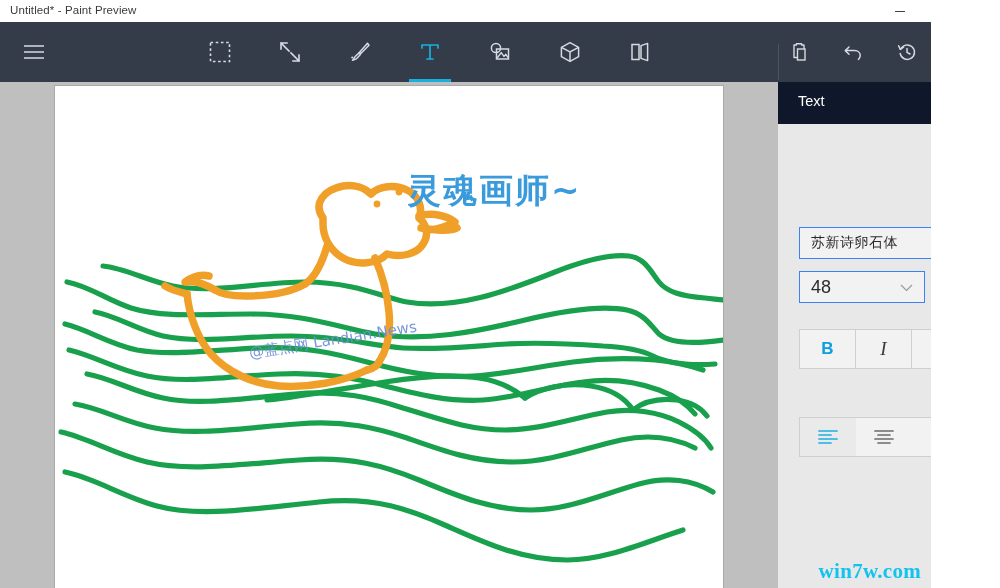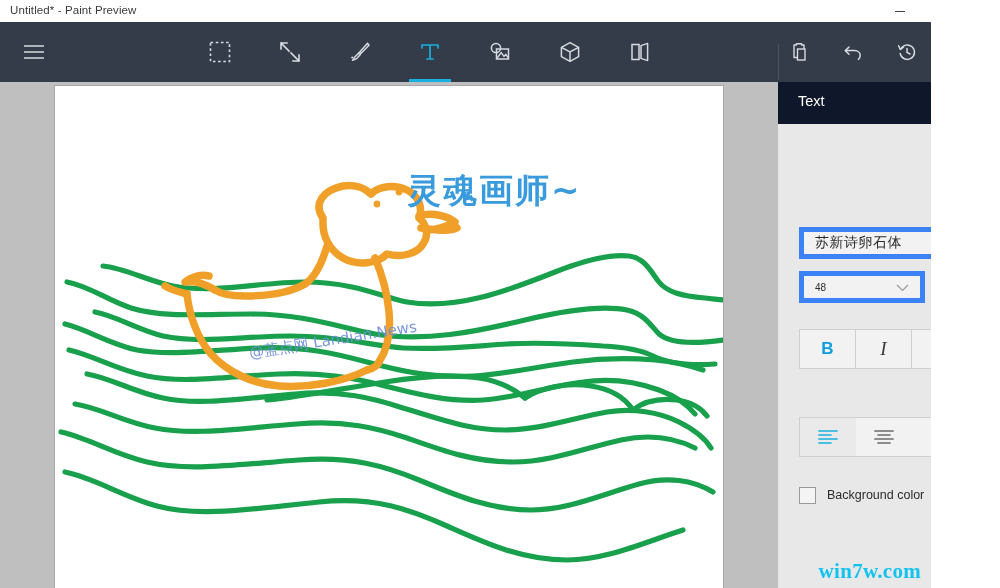--- a/index.html
+++ b/index.html
@@ -36,22 +36,22 @@
   .workspace{position:absolute;left:0;top:82px;width:778px;height:506px;background:#bfbfbf;}
   .canvas-wrap{position:absolute;left:55px;top:4px;width:668px;height:502px;background:#ffffff;box-shadow:0 0 0 1px #a9a9a9;overflow:hidden;}
   .canvas-wrap svg{display:block;}
 
   
   .panel{position:absolute;left:778px;top:82px;width:222px;height:506px;background:#e8e8e8;}
   .panel-head{position:absolute;left:0;top:0;width:212px;height:42px;background:#0f172a;}
   .panel-head span{position:absolute;left:20px;top:11px;font-size:14.5px;color:#ffffff;}
   .panel-body{position:absolute;left:0;top:42px;width:212px;bottom:0;}
 
-  .fld{position:absolute;background:#f2f2f2;border:5px solid #3b82f6;box-sizing:border-box;}
-  .fld .val{position:absolute;left:11px;top:50%;transform:translateY(-50%);font-size:10px;color:#2b2b2b;white-space:nowrap;}
+  .fld{position:absolute;background:#f2f2f2;border:1px solid #3b82f6;box-sizing:border-box;}
+  .fld .val{position:absolute;left:11px;top:50%;transform:translateY(-50%);font-size:18px;color:#2b2b2b;white-space:nowrap;}
   .fld .caret{position:absolute;right:11px;top:50%;transform:translateY(-50%);color:#6b6b6b;}
 
   .fontname{left:21px;top:103px;width:170px;height:32px;}
   .fontname .val{font-size:14px;letter-spacing:.5px;}
   .fontsize{left:21px;top:147px;width:126px;height:32px;}
   .swatch{position:absolute;left:160px;top:147px;width:32px;height:32px;border:1px solid #cfcfcf;background:#f2f2f2;box-sizing:border-box;display:flex;align-items:center;justify-content:center;}
   .swatch i{display:block;width:22px;height:22px;}
 
   .styleRow{position:absolute;left:21px;top:205px;width:171px;height:40px;display:flex;}
   .sbtn{width:57px;height:40px;background:#f2f2f2;border:1px solid #cfcfcf;box-sizing:border-box;margin-right:-1px;display:flex;align-items:center;justify-content:center;font-size:17px;color:#3b3b3b;}
@@ -357,27 +357,20 @@
                 <path d="M2 2 H20"></path>
                   <path d="M8 6 H20"></path>
                   <path d="M2 10 H20"></path>
                   <path d="M8 14 H20"></path>
               </g>
             </svg>
           </span>
         </div>
       </div>
 
-      <div class="bgrow">
-        <div class="chk"></div>
-        <div class="bglabel">Background color</div>
-        <div class="bgswatch">
-          <i style="background: rgb(255, 255, 255);"></i>
-        </div>
-      </div>
 
     </div>
   </div>
 
   <div class="panel-divider"></div>
   <div class="palette" id="palette">
       <i style="background: rgb(0, 162, 206);"></i>
       <i style="background: rgb(232, 232, 232);"></i>
       <i style="background: rgb(232, 232, 232);"></i>
       <i style="background: rgb(217, 200, 50);"></i>

